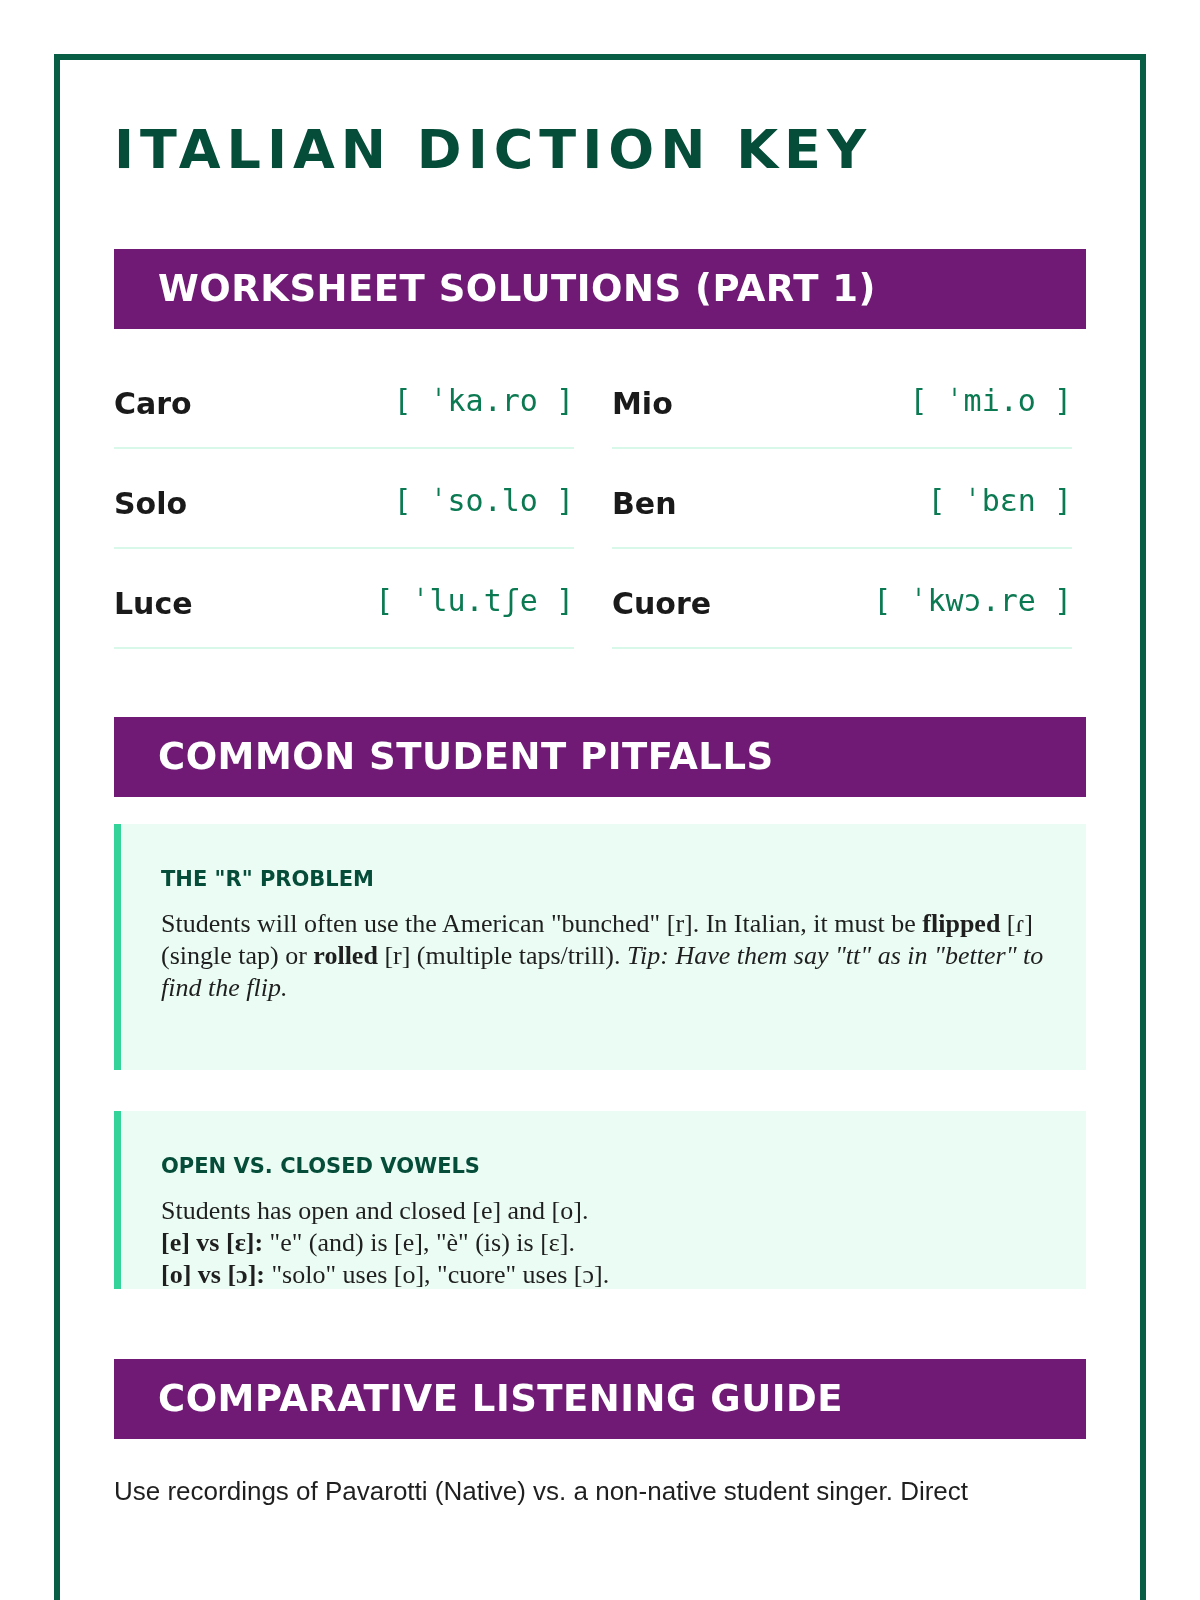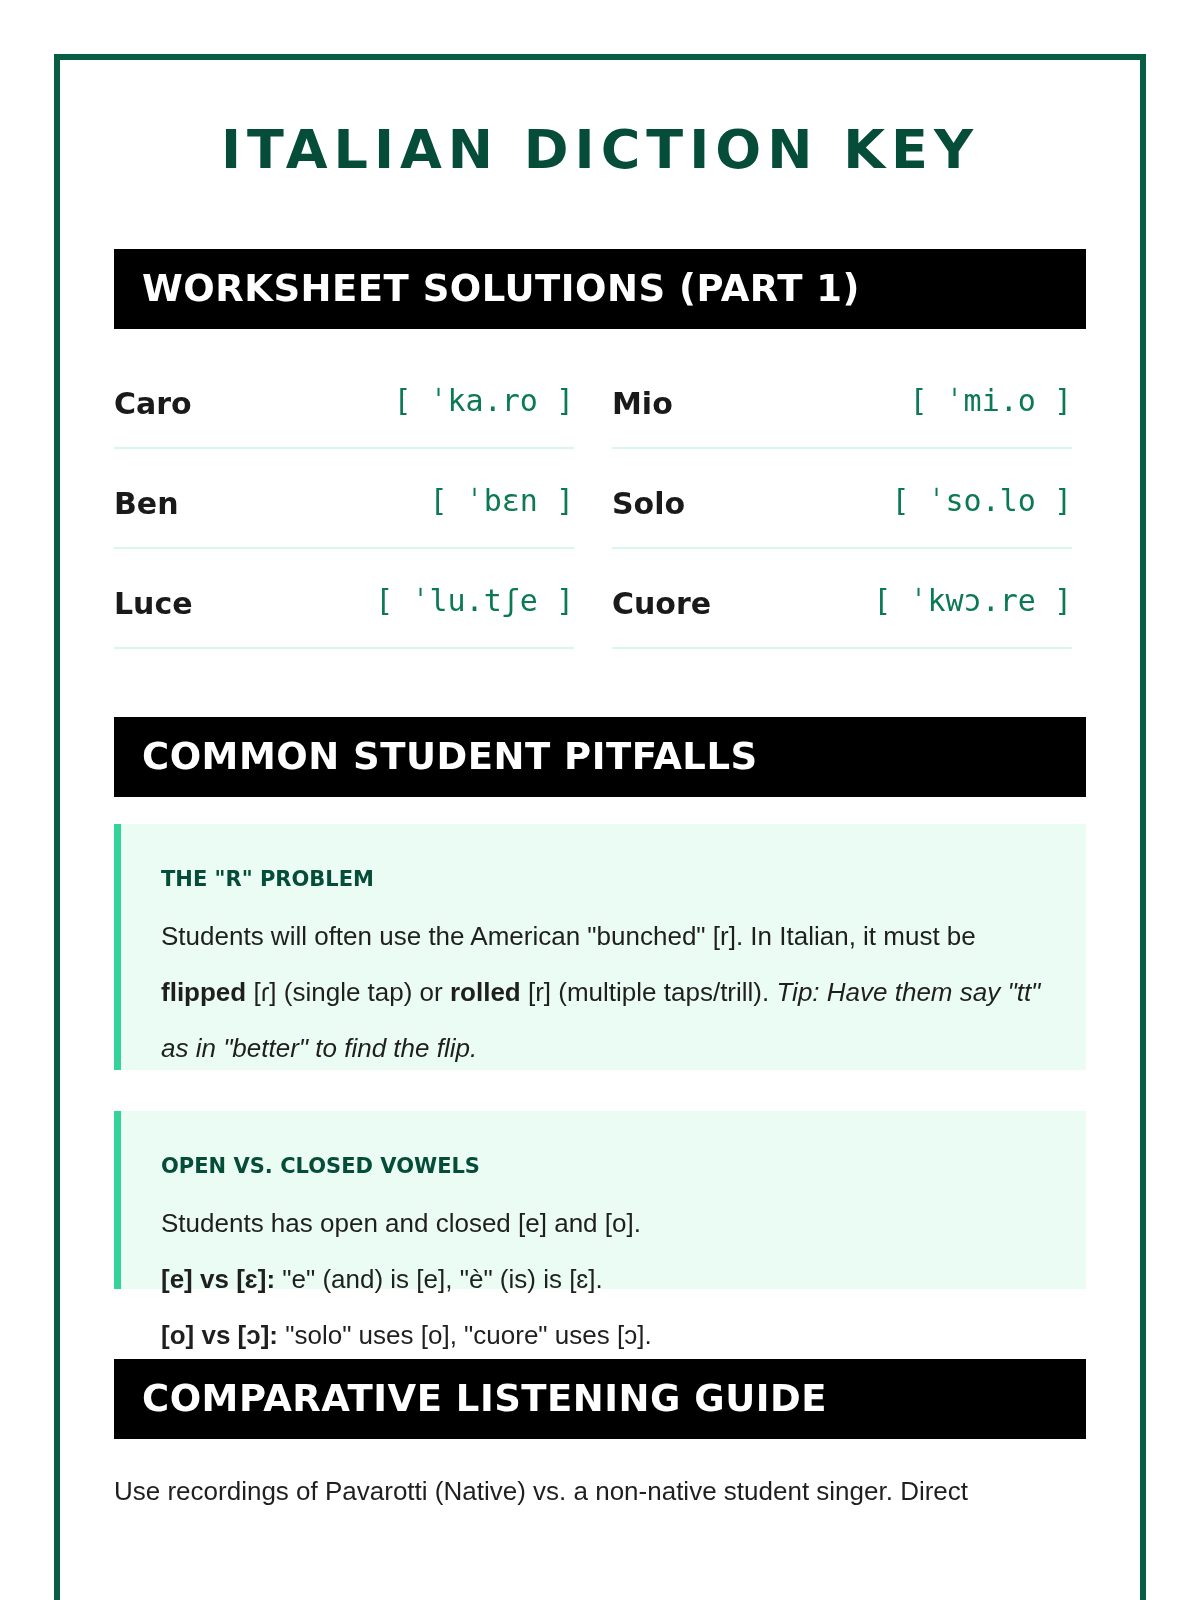--- a/index.html
+++ b/index.html
@@ -26,45 +26,44 @@
       box-sizing: border-box;
     }
     .inner {
       position: absolute;
       left: 54px;
       right: 54px;
       top: 0;
     }
     .title {
       margin: 58px 0 6px 0;
-      text-align: center;
       font-family: "DejaVu Sans", sans-serif;
       font-weight: bold;
       font-size: 54px;
       letter-spacing: 6px;
       color: #054d39;
       line-height: 64px;
     }
     .subtitle {
       margin: 14px 0 0 0;
       text-align: center;
       font-family: "Liberation Sans", sans-serif;
       font-size: 31px;
       color: #0b7a52;
       line-height: 38px;
     }
     .section-header {
-      background: #000000;
+      background: #701a75;
       color: #ffffff;
       font-family: "DejaVu Sans", sans-serif;
       font-weight: bold;
       font-size: 37px;
       height: 80px;
       line-height: 80px;
-      padding-left: 28px;
+      padding-left: 44px;
       box-sizing: border-box;
       letter-spacing: 0.5px;
     }
     #sec-solutions { margin-top: 67px; }
     .grid {
       display: grid;
       grid-template-columns: 460px 460px;
       column-gap: 38px;
       margin-top: 20px;
     }
@@ -101,23 +100,23 @@
     #callout-vowels { margin-top: 41px; height: 178px; }
     .callout-title {
       font-family: "DejaVu Sans", sans-serif;
       font-weight: bold;
       font-size: 21px;
       color: #054d39;
       margin: 0 0 16px 0;
       line-height: 26px;
     }
     .callout-body {
-      font-family: Liberation Sans, sans-serif;
+      font-family: Liberation Serif, serif;
       font-size: 26px;
-      line-height: 56px;
+      line-height: 32px;
       color: #1f1f1f;
       margin: 0;
     }
     .callout-body b { font-weight: bold; }
     .callout-body i { font-style: italic; }
     #sec-listening { margin-top: 70px; }
     .listening-text {
       margin-top: 32px;
       font-family: "Liberation Sans", sans-serif;
       font-size: 26px;
@@ -138,26 +137,26 @@
     <div class="grid">
       <div class="word-row">
         <span class="word">Caro</span>
         <span class="ipa">[ ˈka.ro ]</span>
       </div>
       <div class="word-row">
         <span class="word">Mio</span>
         <span class="ipa">[ ˈmi.o ]</span>
       </div>
       <div class="word-row">
+        <span class="word">Solo</span>
+        <span class="ipa">[ ˈso.lo ]</span>
+      </div>
+      <div class="word-row">
         <span class="word">Ben</span>
         <span class="ipa">[ ˈbɛn ]</span>
-      </div>
-      <div class="word-row">
-        <span class="word">Solo</span>
-        <span class="ipa">[ ˈso.lo ]</span>
       </div>
       <div class="word-row">
         <span class="word">Luce</span>
         <span class="ipa">[ ˈlu.tʃe ]</span>
       </div>
       <div class="word-row">
         <span class="word">Cuore</span>
         <span class="ipa">[ ˈkwɔ.re ]</span>
       </div>
     </div>

